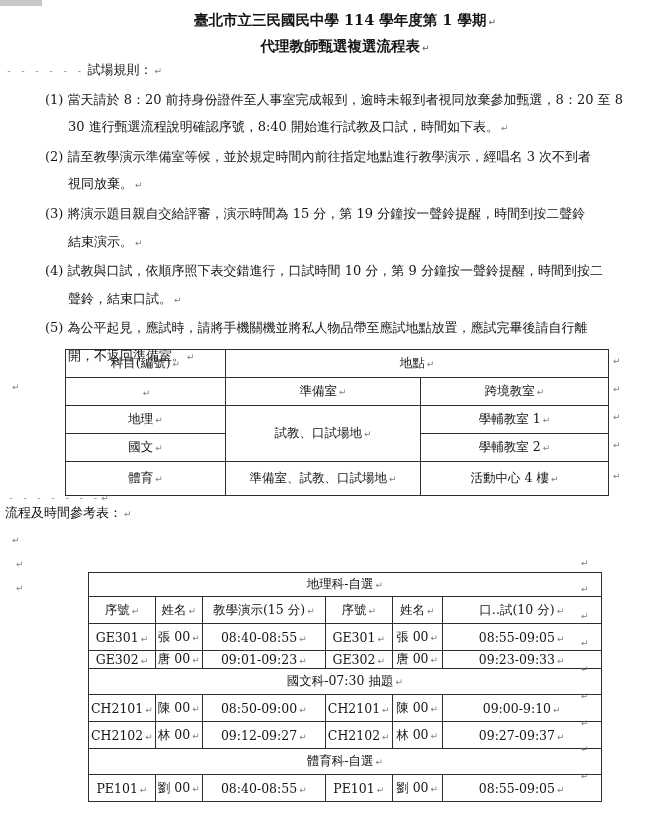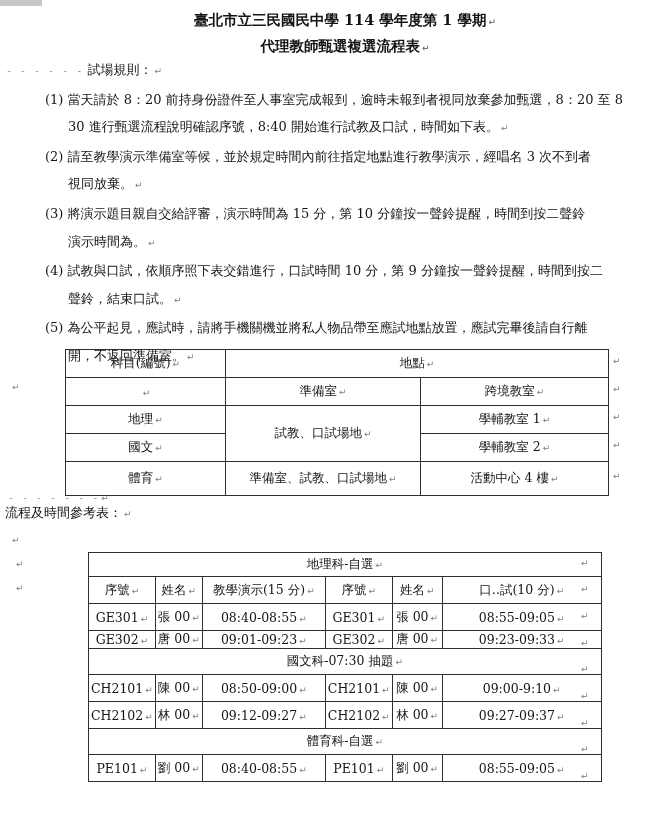--- a/index.html
+++ b/index.html
@@ -26,21 +26,21 @@
   .heading-line { padding-left:6px; }
   .rule-line { padding-left:45px; }
   .rule-line.indent { padding-left:68px; }
   .lone-line { padding-left:10px; }
 
   table { border-collapse:collapse; table-layout:fixed; }
   td { border:1px solid #2e2e2e; text-align:center; vertical-align:middle;
        font-size:12.5px; padding:0 2px; overflow:hidden; white-space:nowrap; }
 
   .loc-table { position:absolute; top:349px; left:65px; border:1.5px solid #2e2e2e; }
-  .sch-table { position:absolute; top:552px; left:88px; border:1.5px solid #2e2e2e; }
+  .sch-table { position:absolute; top:572px; left:88px; border:1.5px solid #2e2e2e; }
 
   .rowmarks span { position:absolute; color:#7d7d7d; font-size:9px;
     font-family:"DejaVu Sans","Liberation Sans",sans-serif; }
 
   .dash2-line { position:absolute; top:486px; left:8px; }
   .flow-heading-line { position:absolute; top:504px; left:5px; font-size:13px; }
   .lm1 { position:absolute; top:528px; left:10px; }
   .lm2 { position:absolute; top:552px; left:14px; }
   .lm3 { position:absolute; top:576px; left:14px; }
 </style>
@@ -58,22 +58,22 @@
 
   <div class="rules">
     <div class="heading-line">
       <span class="dashes">- - - - - -</span>
       <span>試場規則：</span><span class="pm">↵</span>
     </div>
     <div class="rule-line"><span>(1) 當天請於 8：20 前持身份證件至人事室完成報到，逾時未報到者視同放棄參加甄選，8：20 至 8</span></div>
     <div class="rule-line indent"><span>30 進行甄選流程說明確認序號，8:40 開始進行試教及口試，時間如下表。</span><span class="pm">↵</span></div>
     <div class="rule-line"><span>(2) 請至教學演示準備室等候，並於規定時間內前往指定地點進行教學演示，經唱名 3 次不到者</span></div>
     <div class="rule-line indent"><span>視同放棄。</span><span class="pm">↵</span></div>
-    <div class="rule-line"><span>(3) 將演示題目親自交給評審，演示時間為 15 分，第 10 分鐘按一聲鈴提醒，時間到按二聲鈴</span></div>
-    <div class="rule-line indent"><span>演示時間為。</span><span class="pm">↵</span></div>
+    <div class="rule-line"><span>(3) 將演示題目親自交給評審，演示時間為 15 分，第 19 分鐘按一聲鈴提醒，時間到按二聲鈴</span></div>
+    <div class="rule-line indent"><span>結束演示。</span><span class="pm">↵</span></div>
     <div class="rule-line"><span>(4) 試教與口試，依順序照下表交錯進行，口試時間 10 分，第 9 分鐘按一聲鈴提醒，時間到按二</span></div>
     <div class="rule-line indent"><span>聲鈴，結束口試。</span><span class="pm">↵</span></div>
     <div class="rule-line"><span>(5) 為公平起見，應試時，請將手機關機並將私人物品帶至應試地點放置，應試完畢後請自行離</span></div>
     <div class="rule-line indent"><span>開，不返回準備室。</span><span class="pm">↵</span></div>
     <div class="lone-line"><span class="pm">↵</span></div>
   </div>
 
   <table class="loc-table">
     <colgroup>
         <col style="width:160px">

